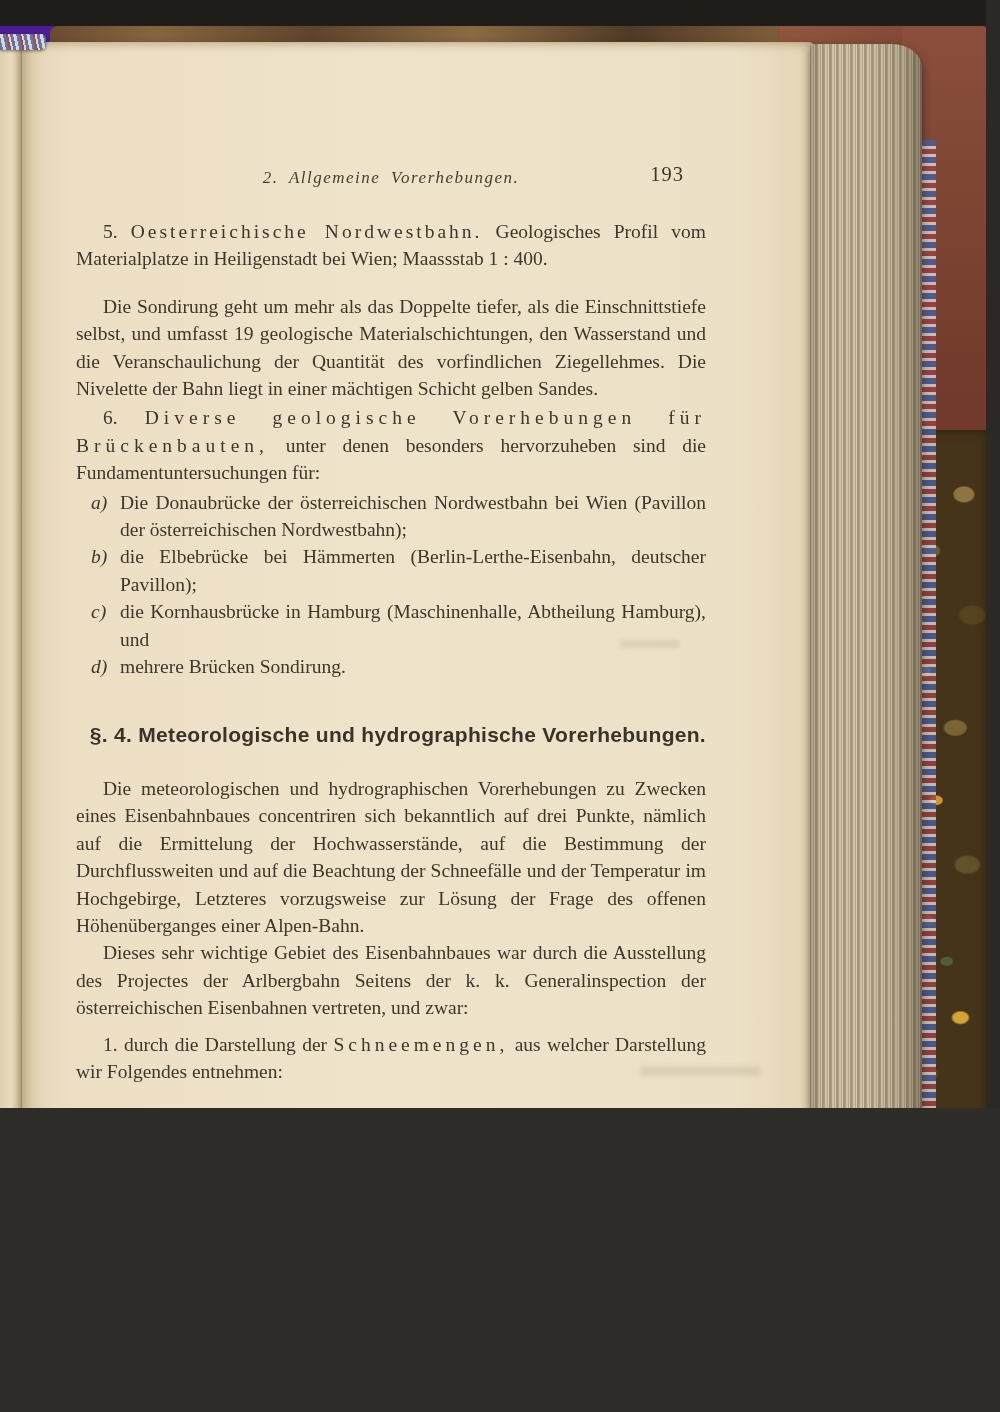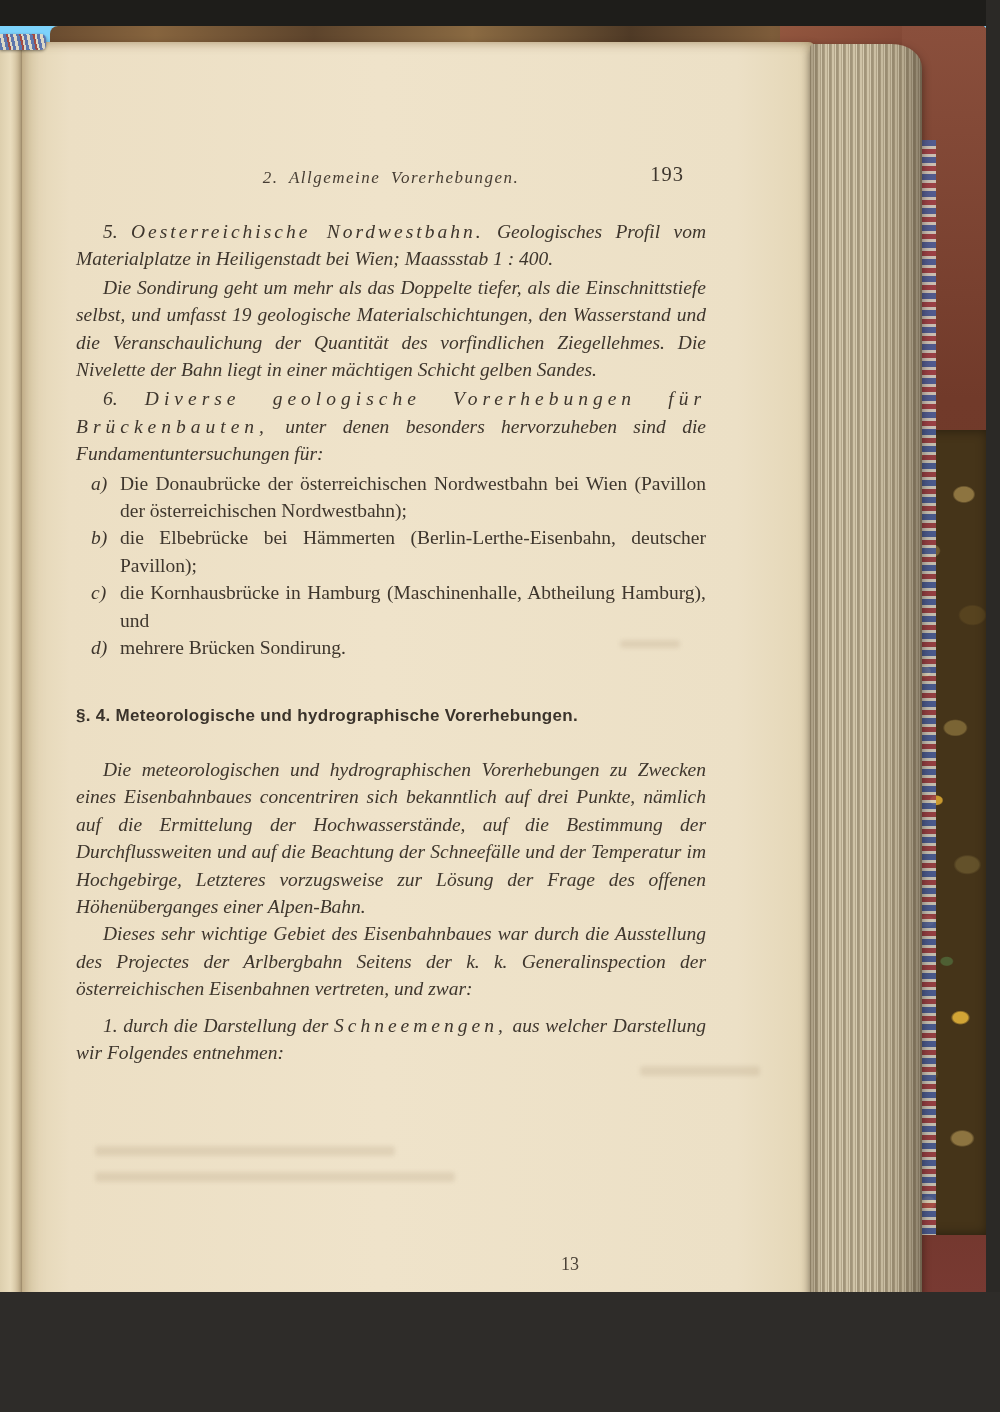--- a/index.html
+++ b/index.html
@@ -1,17 +1,17 @@
 <!DOCTYPE html>
 <html><head>
 <meta charset="utf-8">
 <style>
   html, body { margin:0; padding:0; }
   body { background:#2e2c29; font-family:"Liberation Serif","DejaVu Serif",serif; }
-  .canvas { position:relative; width:1000px; height:1292px; overflow:hidden; background:#7dd3fc; }
+  .canvas { position:relative; width:1000px; height:1108px; overflow:hidden; background:#4c1d95; }
 
   
   .bg-top { position:absolute; left:0; top:0; width:1000px; height:26px; background:#1e1d1a; z-index:6; }
   .bg-right { position:absolute; left:986px; top:0; width:14px; height:1412px; background:#2b2926; z-index:6; }
 
   .cover-top-strip { position:absolute; left:50px; top:26px; width:880px; height:24px; z-index:2;
     background:linear-gradient(90deg,#6a4c30,#86643e 12%,#5d442c 30%,#8a6a42 48%,#4f3a26 66%,#7d5c3a 82%,#5a4129 100%);
     border-radius:8px 4px 0 0; }
   .leather-top { position:absolute; left:780px; top:24px; width:208px; height:88px; z-index:2;
     background:linear-gradient(155deg,#93573f,#7c4232 55%,#62301f);
@@ -68,32 +68,32 @@
 
   
   .text-block { position:absolute; left:54px; top:122px; width:630px; color:#3e362d; z-index:2;
     font-size:19.5px; line-height:27.4px; }
   .header-row { position:relative; height:26px; }
   .running-title { position:absolute; left:0; right:0; text-align:center; font-style:italic; font-size:17px;
     letter-spacing:1.5px; word-spacing:5px; color:#463d33; }
   .page-num-top { position:absolute; right:22px; top:-3px; font-size:20.5px; letter-spacing:1px;text-align:right; }
 
   p { margin:0; text-align:justify; }
-  .indent { text-indent:27px;font-style:italic; }
+  .indent { text-indent:27px; }
   .sp1 { letter-spacing:3px; }
   .sp2 { letter-spacing:5px; }
   .sp3 { letter-spacing:4px; }
   .mt-p5 { margin-top:28px; }
-  .mt-sond { margin-top:1px; }
+  .mt-sond { margin-top:20px; }
   .mt-p6 { margin-top:2px; }
   .bridge-list { list-style:none; margin:2px 0 0 0; padding:0; }
   .bridge-list li { position:relative; padding-left:44px; text-align:justify; }
   .li-marker { position:absolute; left:15px; top:0; font-style:italic; }
-  .section-heading { margin-top:40px; text-align:left; font-family:"Liberation Sans","DejaVu Sans",sans-serif;
-    font-weight:bold; font-size:17px; letter-spacing:.3px; color:#3a332b; text-indent:0; }
+  .section-heading { margin-top:40px; text-align:right; font-family:"Liberation Sans","DejaVu Sans",sans-serif;
+    font-weight:bold; font-size:21px; letter-spacing:.3px; color:#3a332b; text-indent:0; }
   .mt-meteo { margin-top:27px; }
   .mt-dieses { }
   .mt-schnee { margin-top:9px; }
   .footer-num { position:absolute; left:523px; top:1212px; width:50px; text-align:center;
     font-size:18px; color:#4a4136; z-index:2;font-family:Liberation Serif, serif; }
 </style>
 </head>
 <body>
 
 <div class="canvas">

